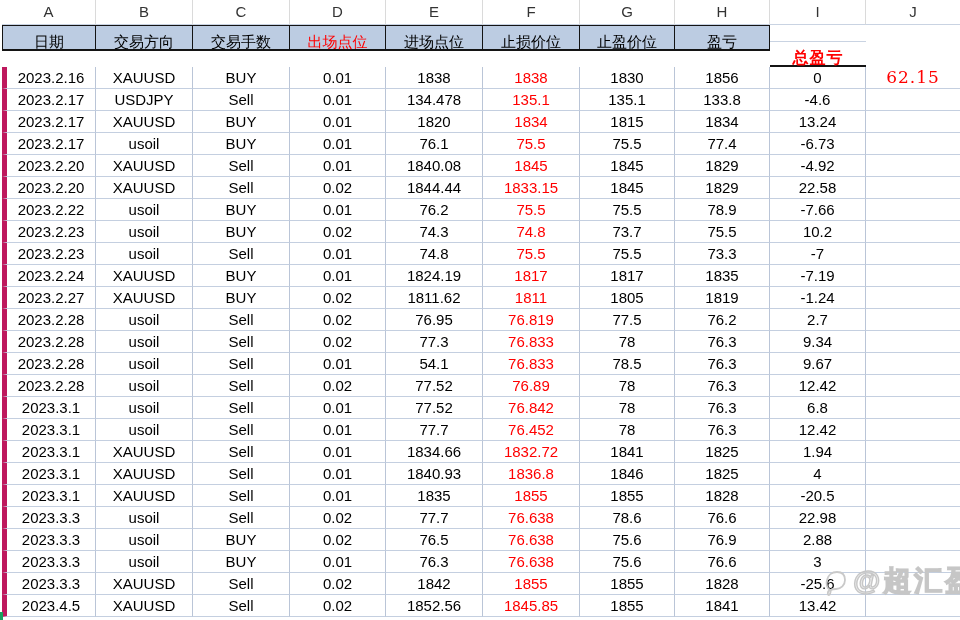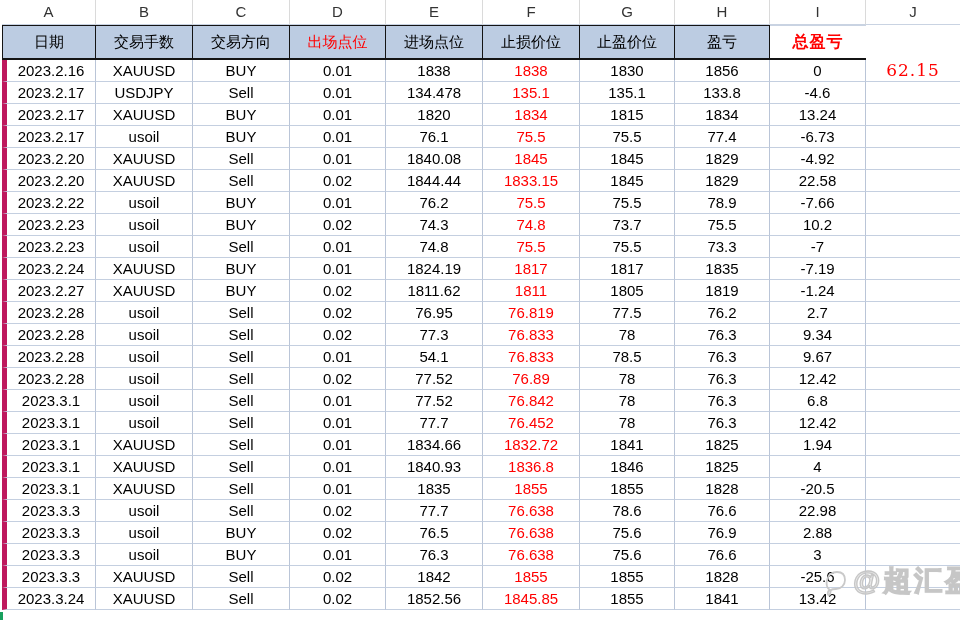--- a/index.html
+++ b/index.html
@@ -14,29 +14,29 @@
   }
   
   .lcell {
     box-sizing:border-box; height:25px; line-height:24px; text-align:center;
     font-size:15px; color:#333; background:#ffffff;
     border-right:1px solid #dadada; border-bottom:1px solid #c9d3e2;
   }
   .lcell:last-child { border-right:none; }
   
   .hcell {
-    box-sizing:border-box; height:35px; line-height:31px; text-align:center;
+    box-sizing:border-box; height:26px; line-height:31px; text-align:center;
     font-size:15px; color:#000; background:#bccce2;
     border-top:1px solid #141414; border-bottom:2px solid #141414; border-right:1px solid #141414;
   }
   .hcell.firstcol { border-left:1px solid #141414; }
   .hcell.red { color:#ff0000; }
   .hcell.jhead {
     background:#ffffff; color:#ff0000; font-weight:bold; font-size:16px;
-    border-top:1px solid #c9d3e2; border-right:none; letter-spacing:1px;
+    border-top:1px solid #c9d3e2; border-right:none; letter-spacing:1px;margin-top:16px;
   }
   
   .dcell {
     box-sizing:border-box; height:22px; line-height:21px; text-align:center;
     font-size:15px; color:#000; background:#ffffff;
     border-right:1px solid #bac5d7; border-bottom:1px solid #c4cfe0;
   }
   .dcell.firstcol { border-left:5px solid #be185d; }
   .dcell.lastcol { border-right:none; }
   .dcell.red { color:#ff0000; }
@@ -71,22 +71,22 @@
       <div class="lcell">D</div>
       <div class="lcell">E</div>
       <div class="lcell">F</div>
       <div class="lcell">G</div>
       <div class="lcell">H</div>
       <div class="lcell">I</div>
       <div class="lcell">J</div>
     </div>
   <div class="grid-row" id="headerRow">
       <div class="hcell firstcol">日期</div>
+      <div class="hcell">交易方向</div>
       <div class="hcell">交易手数</div>
-      <div class="hcell">交易方向</div>
       <div class="hcell red">出场点位</div>
       <div class="hcell">进场点位</div>
       <div class="hcell">止损价位</div>
       <div class="hcell">止盈价位</div>
       <div class="hcell">盈亏</div>
       <div class="hcell jhead">总盈亏</div>
     </div>
   <div id="dataRows">
       <div class="grid-row">
         <div class="dcell firstcol">2023.2.16</div>
@@ -370,21 +370,21 @@
         <div class="dcell">Sell</div>
         <div class="dcell">0.02</div>
         <div class="dcell">1842</div>
         <div class="dcell red">1855</div>
         <div class="dcell">1855</div>
         <div class="dcell">1828</div>
         <div class="dcell">-25.6</div>
         <div class="dcell lastcol"></div>
       </div>
       <div class="grid-row">
-        <div class="dcell firstcol">2023.3.24</div>
+        <div class="dcell firstcol">2023.4.5</div>
         <div class="dcell">XAUUSD</div>
         <div class="dcell">Sell</div>
         <div class="dcell">0.02</div>
         <div class="dcell">1852.56</div>
         <div class="dcell red">1845.85</div>
         <div class="dcell">1855</div>
         <div class="dcell">1841</div>
         <div class="dcell">13.42</div>
         <div class="dcell lastcol"></div>
       </div>

